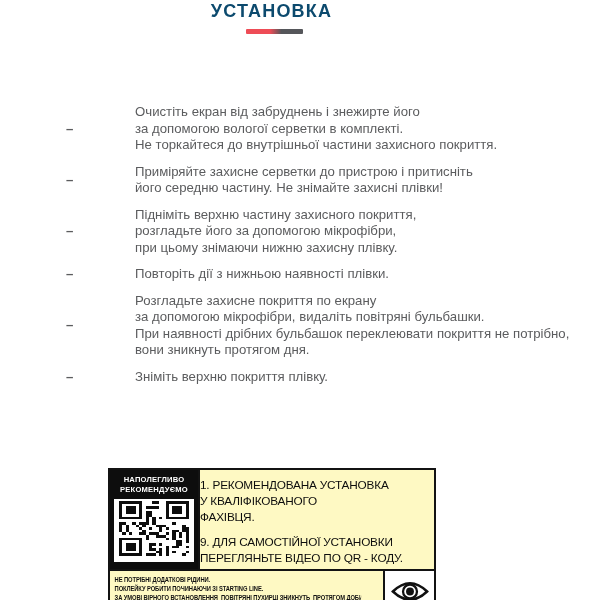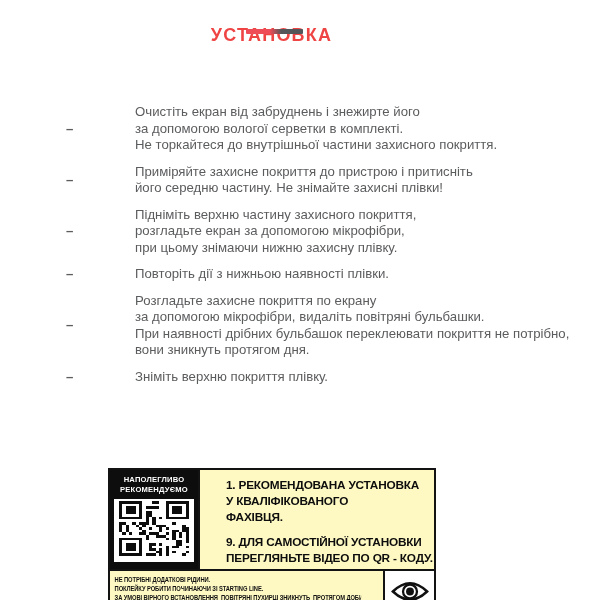--- a/index.html
+++ b/index.html
@@ -3,21 +3,21 @@
 <meta charset="utf-8">
 <style>
   html,body{margin:0;padding:0;}
   body{
     width:600px;height:600px;position:relative;background:#ffffff;
     font-family:"Liberation Sans", sans-serif;overflow:hidden;
     -webkit-font-smoothing:antialiased;
   }
   .title{
     position:absolute;top:1px;left:0;width:543px;text-align:center;
-    font-size:18px;font-weight:600;letter-spacing:1.2px;color:#ef4444;margin-top:24px;
+    font-size:18px;font-weight:600;letter-spacing:1.2px;color:#0c4a6e;
   }
   .divider{
     position:absolute;top:29px;left:246px;width:57px;height:5px;border-radius:1px;
     background:linear-gradient(90deg,#ee4c56 0%,#ee4c56 42%,#55565a 62%,#55565a 100%);
   }
   .list{
     position:absolute;top:104px;left:66px;width:505px;
     color:#5b5c5e;font-size:13.2px;line-height:16.5px;
   }
   .item{display:flex;align-items:center;margin-bottom:10px;}
@@ -35,21 +35,21 @@
   }
   .box-header{
     color:#ffffff;font-weight:700;font-size:7.6px;line-height:1.3;
     letter-spacing:0.2px;text-align:center;padding-top:5px;white-space:pre-line;
   }
   .qr-white{
     margin-top:4px;width:80px;height:63px;background:#ffffff;
     display:flex;align-items:center;justify-content:center;
   }
   .box-right{
-    flex:1;padding:7px 4px 0 26px;color:#0d0d0d;font-weight:700;
+    flex:1;padding:7px 4px 0 0;color:#0d0d0d;font-weight:400;
     font-size:11.8px;line-height:16px;letter-spacing:-0.2px;overflow:hidden;
   }
   .point{white-space:pre;}
   .point + .point{margin-top:9px;}
   .box-bottom{flex:1;display:flex;overflow:hidden;}
   .notes{
     flex:1;padding:4px 0 0 5px;color:#111111;font-weight:700;
     font-size:6.3px;line-height:1.45;letter-spacing:-0.1px;white-space:pre;
     transform:scaleX(0.92);transform-origin:left top;overflow:hidden;
   }
@@ -66,27 +66,27 @@
 
 <div class="list">
   <div class="item">
     <span class="dash">–</span>
     <div class="itext">Очистіть екран від забруднень і знежирте його
 за допомогою вологої серветки в комплекті.
 Не торкайтеся до внутрішньої частини захисного покриття.</div>
   </div>
   <div class="item">
     <span class="dash">–</span>
-    <div class="itext">Приміряйте захисне покриття до пристрою і притисніть
+    <div class="itext">Приміряйте захисне серветки до пристрою і притисніть
 його середню частину. Не знімайте захисні плівки!</div>
   </div>
   <div class="item">
     <span class="dash">–</span>
     <div class="itext">Підніміть верхню частину захисного покриття,
-розгладьте екран за допомогою мікрофібри,
+розгладьте його за допомогою мікрофібри,
 при цьому знімаючи нижню захисну плівку.</div>
   </div>
   <div class="item">
     <span class="dash">–</span>
     <div class="itext">Повторіть дії з нижньою наявності плівки.</div>
   </div>
   <div class="item">
     <span class="dash">–</span>
     <div class="itext">Розгладьте захисне покриття по екрану
 за допомогою мікрофібри, видаліть повітряні бульбашки.

